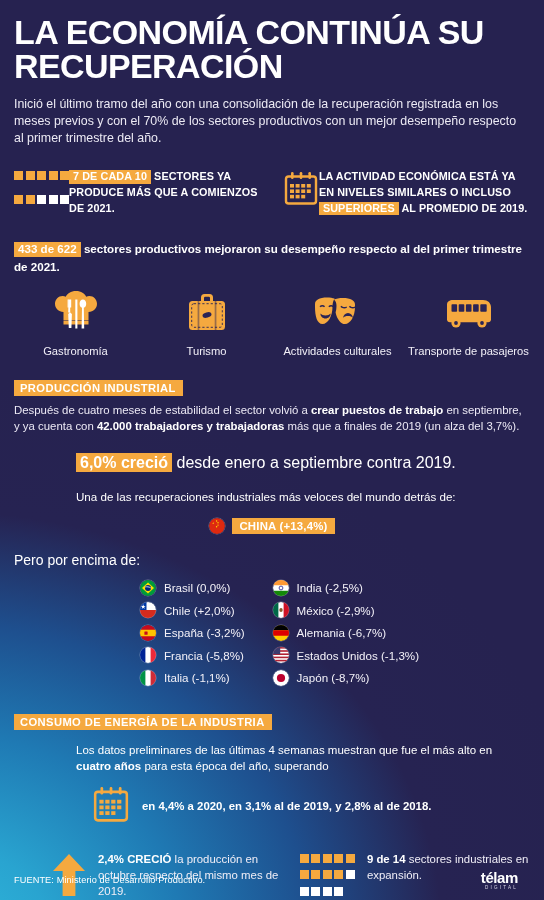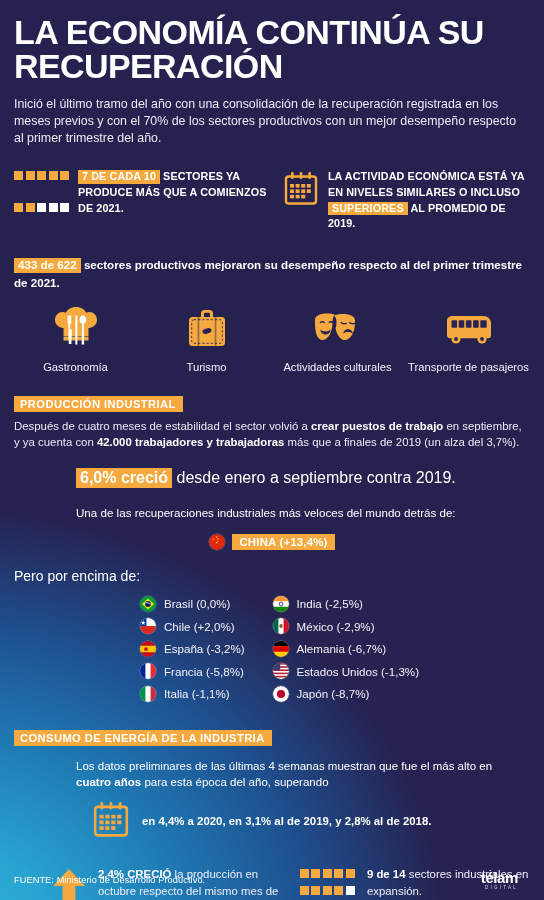--- a/index.html
+++ b/index.html
@@ -36,21 +36,21 @@
     padding: 0 4px; display: inline-block; line-height: 1.24;
   }
   .hlband {
     background: #f5a93f; color: #ffffff; font-weight: bold;
     display: inline-block; padding: 2px 7px 2px 6px;
     font-size: 11.2px; letter-spacing: 0.4px;
   }
 
   
   .statcols { display: flex; gap: 10px; margin-top: 23px; padding: 0 14px; }
-  .statcol { display: flex; gap: 9px; }
+  .statcol { display: flex; }
   .statcol.left { width: 262px; }
   .statcol.right { width: 250px; }
   .stat-text { font-size: 10.8px; font-weight: bold; line-height: 1.46; letter-spacing: 0.1px; }
 
   
   .sqgrid { display: grid; gap: 2.5px; flex: 0 0 auto; padding-top: 2px; }
   .sq { width: 9px; height: 9px; }
   .sq.on { background: #f5a93f; }
   .sq.off { background: #ffffff; }
   .g5 { grid-template-columns: repeat(5, 9px); }

